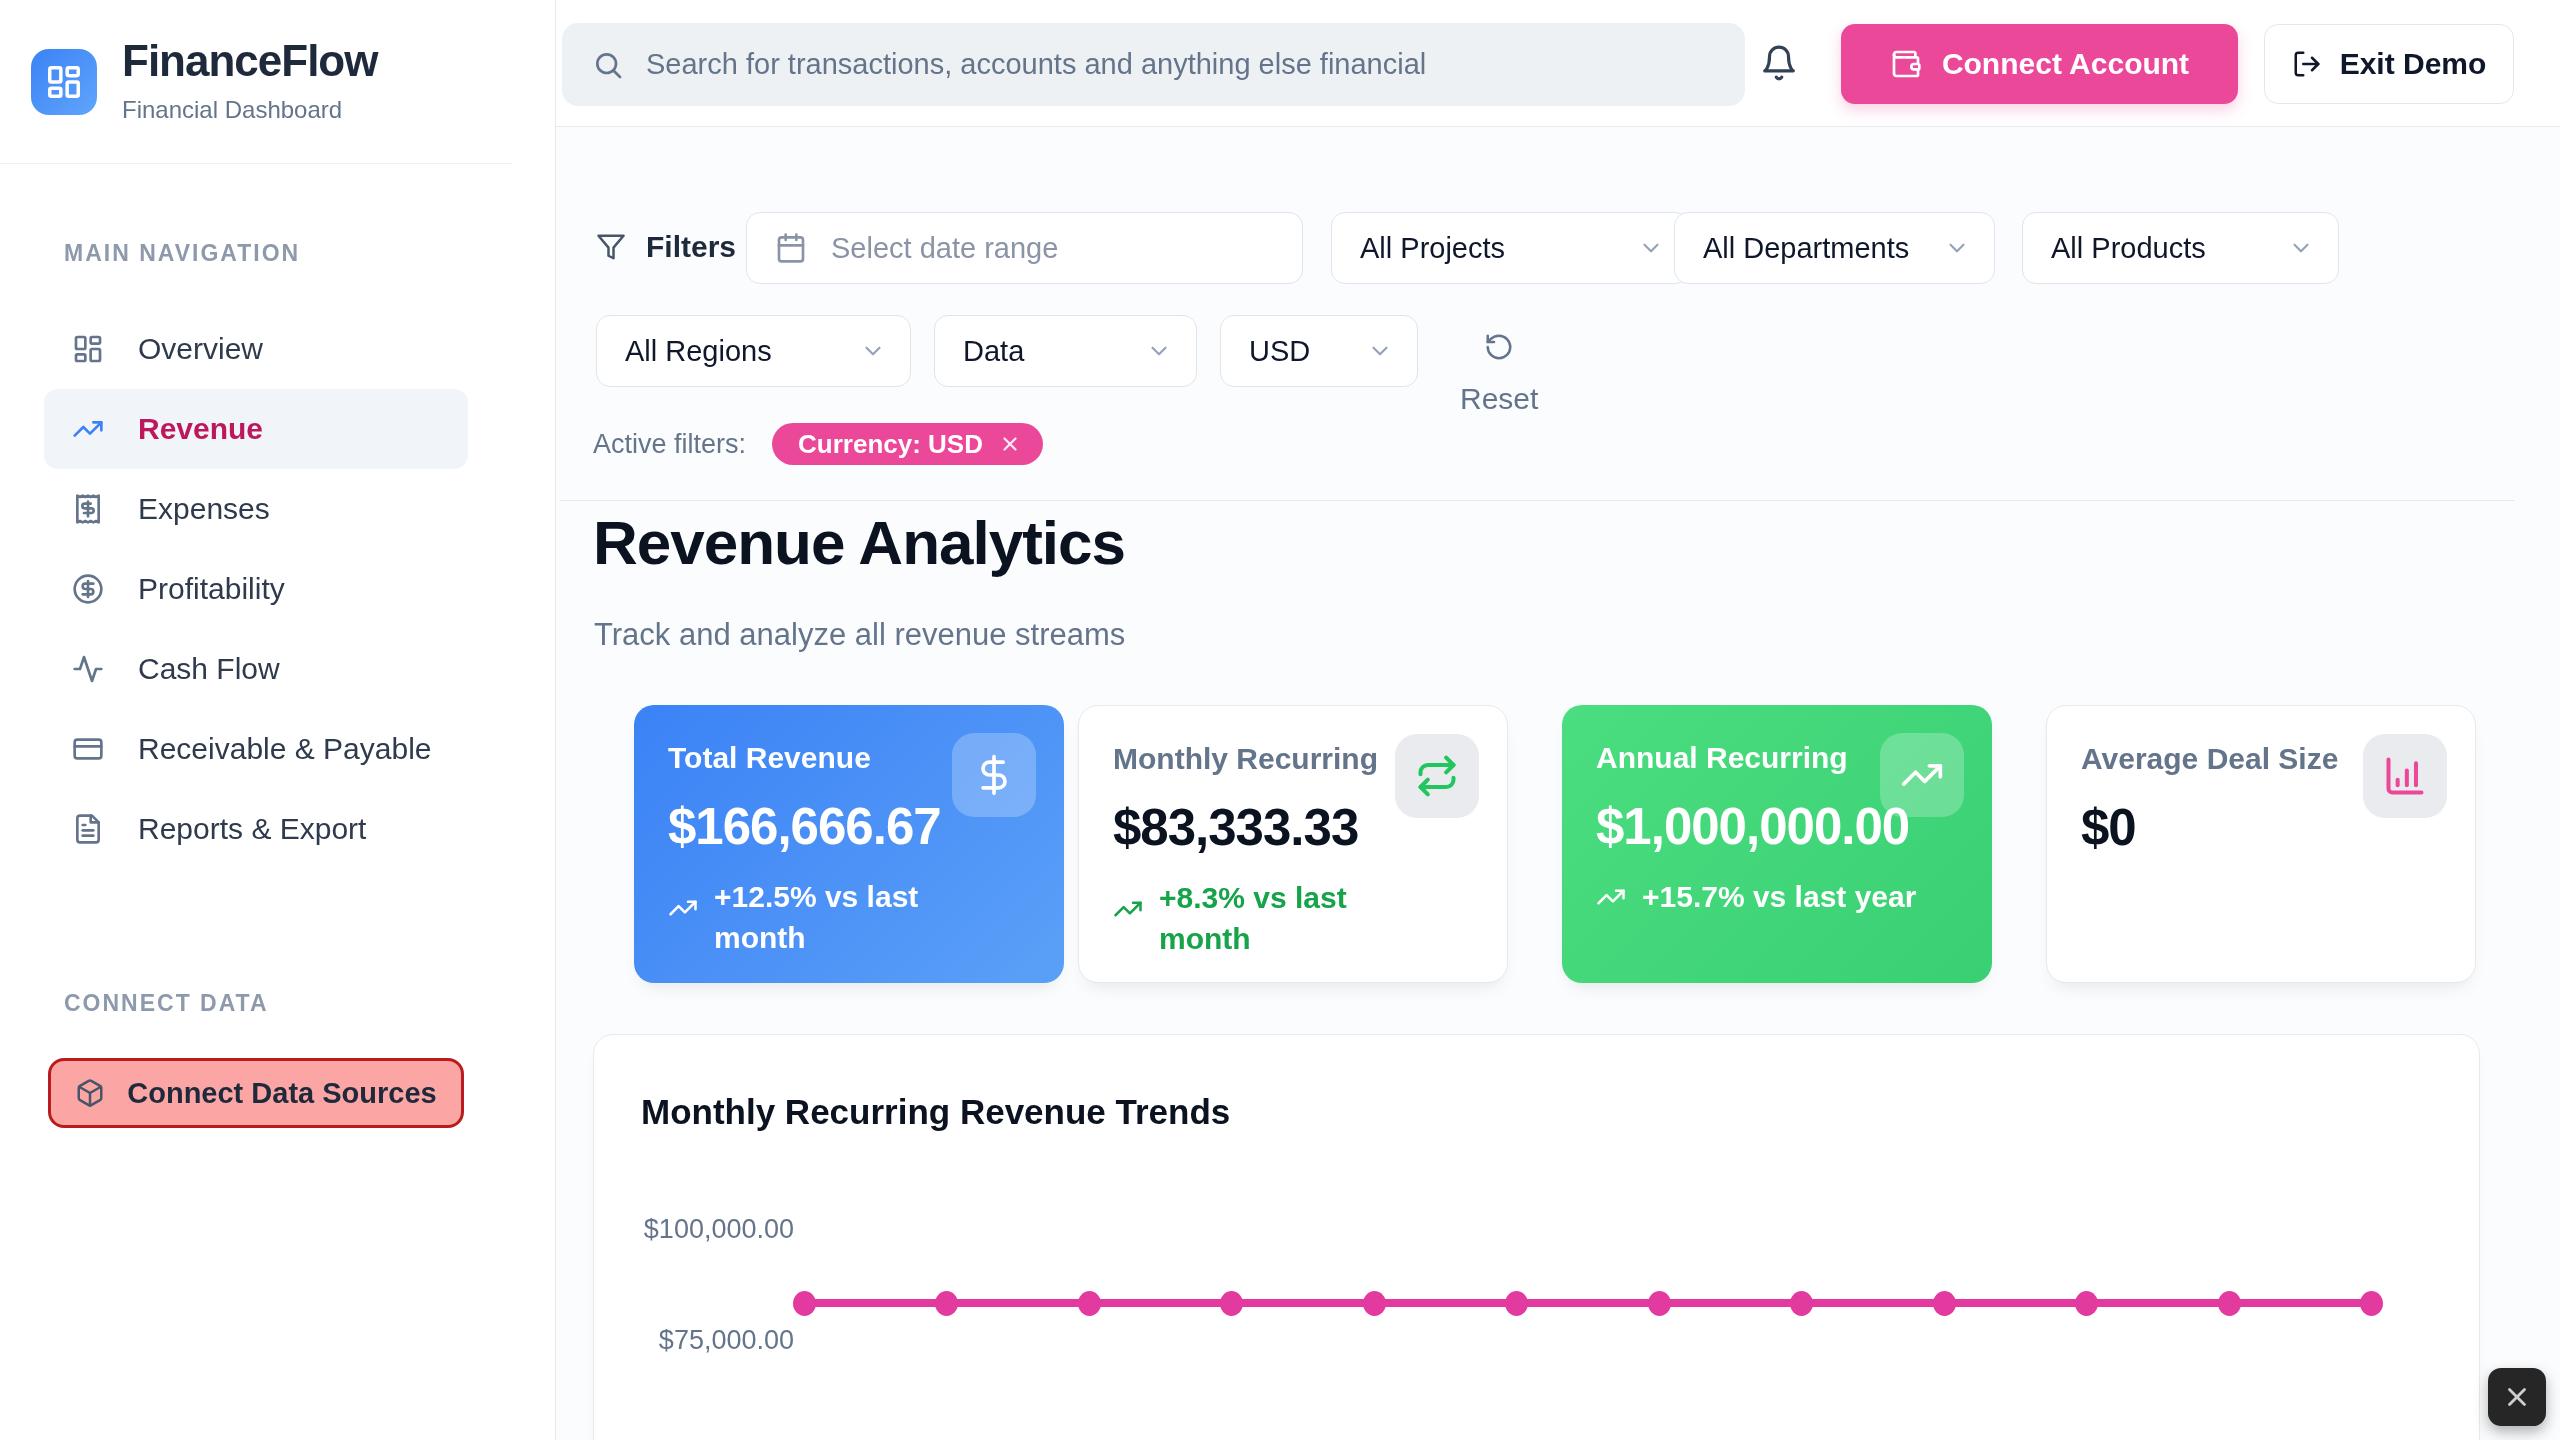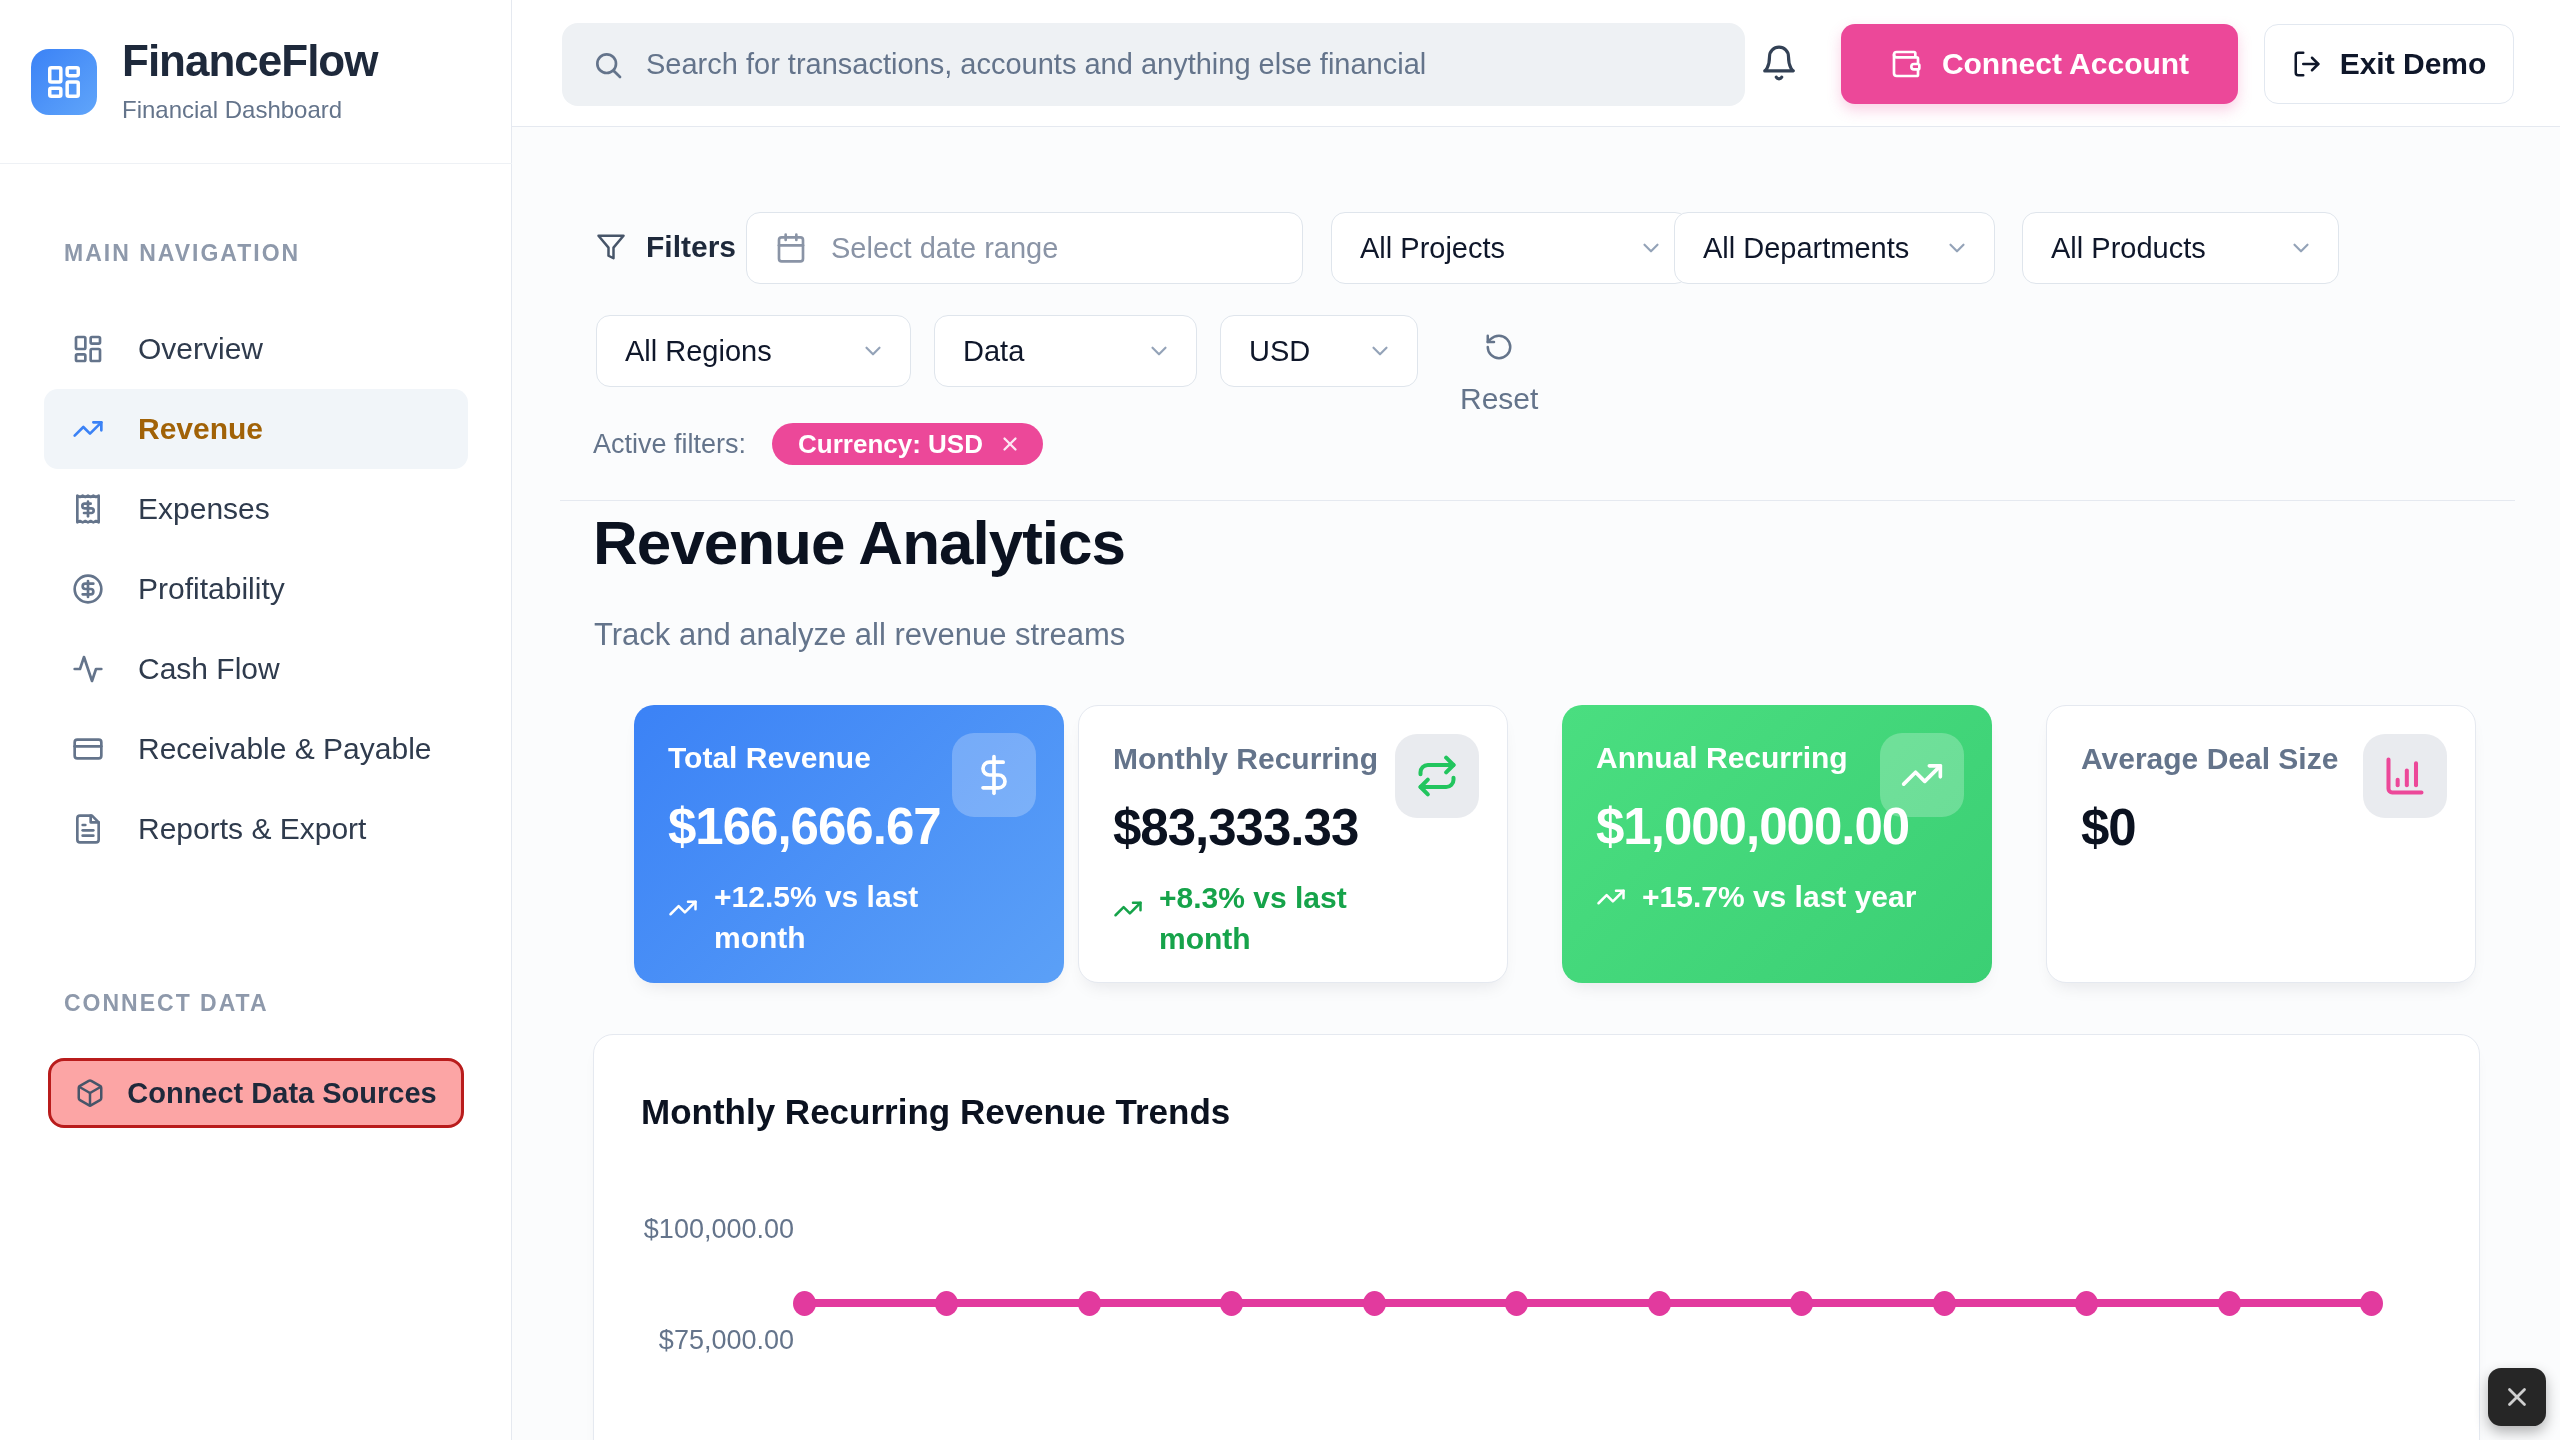--- a/index.html
+++ b/index.html
@@ -3,37 +3,37 @@
 <meta charset="utf-8">
 <style>
   * { margin:0; padding:0; box-sizing:border-box; }
   html,body { width:2560px; height:1440px; overflow:hidden; background:#fff;
     font-family:"Liberation Sans", sans-serif; color:#0f172a; }
   .stage { position:relative; width:2560px; height:1440px; overflow:hidden; }
 
   svg { display:block; }
 
   
-  .sidebar { position:absolute; left:0; top:0; width:512px; height:1440px;
+  .sidebar { position:absolute; left:0; top:0; width:556px; height:1440px;
     background:#fff; border-right:1px solid #e5e9f0; z-index:5; }
   .logo-section { position:absolute; left:0; top:0; width:512px; height:164px;
     border-bottom:1px solid #eef1f5; }
   .logo-badge { position:absolute; left:31px; top:49px; width:66px; height:66px;
     border-radius:18px; background:linear-gradient(135deg,#3b82f6,#60a5fa);
     display:flex; align-items:center; justify-content:center; color:#fff; }
   .app-name { position:absolute; left:122px; top:36px; font-size:44px; font-weight:bold; color:#1e293b; letter-spacing:-1px; }
   .app-tagline { position:absolute; left:122px; top:96px; font-size:24px; color:#64748b; }
 
   .nav-section-label { position:absolute; left:64px; font-size:23px; font-weight:bold;
     color:#8e99ab; letter-spacing:2px; }
   .nav-list { position:absolute; left:44px; top:309px; width:424px; }
   .nav-item { height:80px; display:flex; align-items:center; gap:34px;
     padding-left:28px; border-radius:14px; font-size:30px; color:#2f3b4d; cursor:pointer; }
   .nav-item .nicon { color:#64748b; display:flex; }
-  .nav-item.active { background:#f1f5f9; font-weight:bold; color:#a16207; }
+  .nav-item.active { background:#f1f5f9; font-weight:bold; color:#be185d; }
   .nav-item.active .nicon { color:#3b82f6; }
 
   .connect-btn { position:absolute; left:48px; top:1058px; width:416px; height:70px;
     border:3px solid #b91c1c; border-radius:16px; background:#fca5a5;
     display:flex; align-items:center; justify-content:center; gap:22px;
     font-size:29px; font-weight:bold; color:#1e293b; cursor:pointer; }
   .connect-btn .nicon { color:#475569; }
 
   
   .topbar { position:absolute; left:512px; top:0; width:2048px; height:127px;

